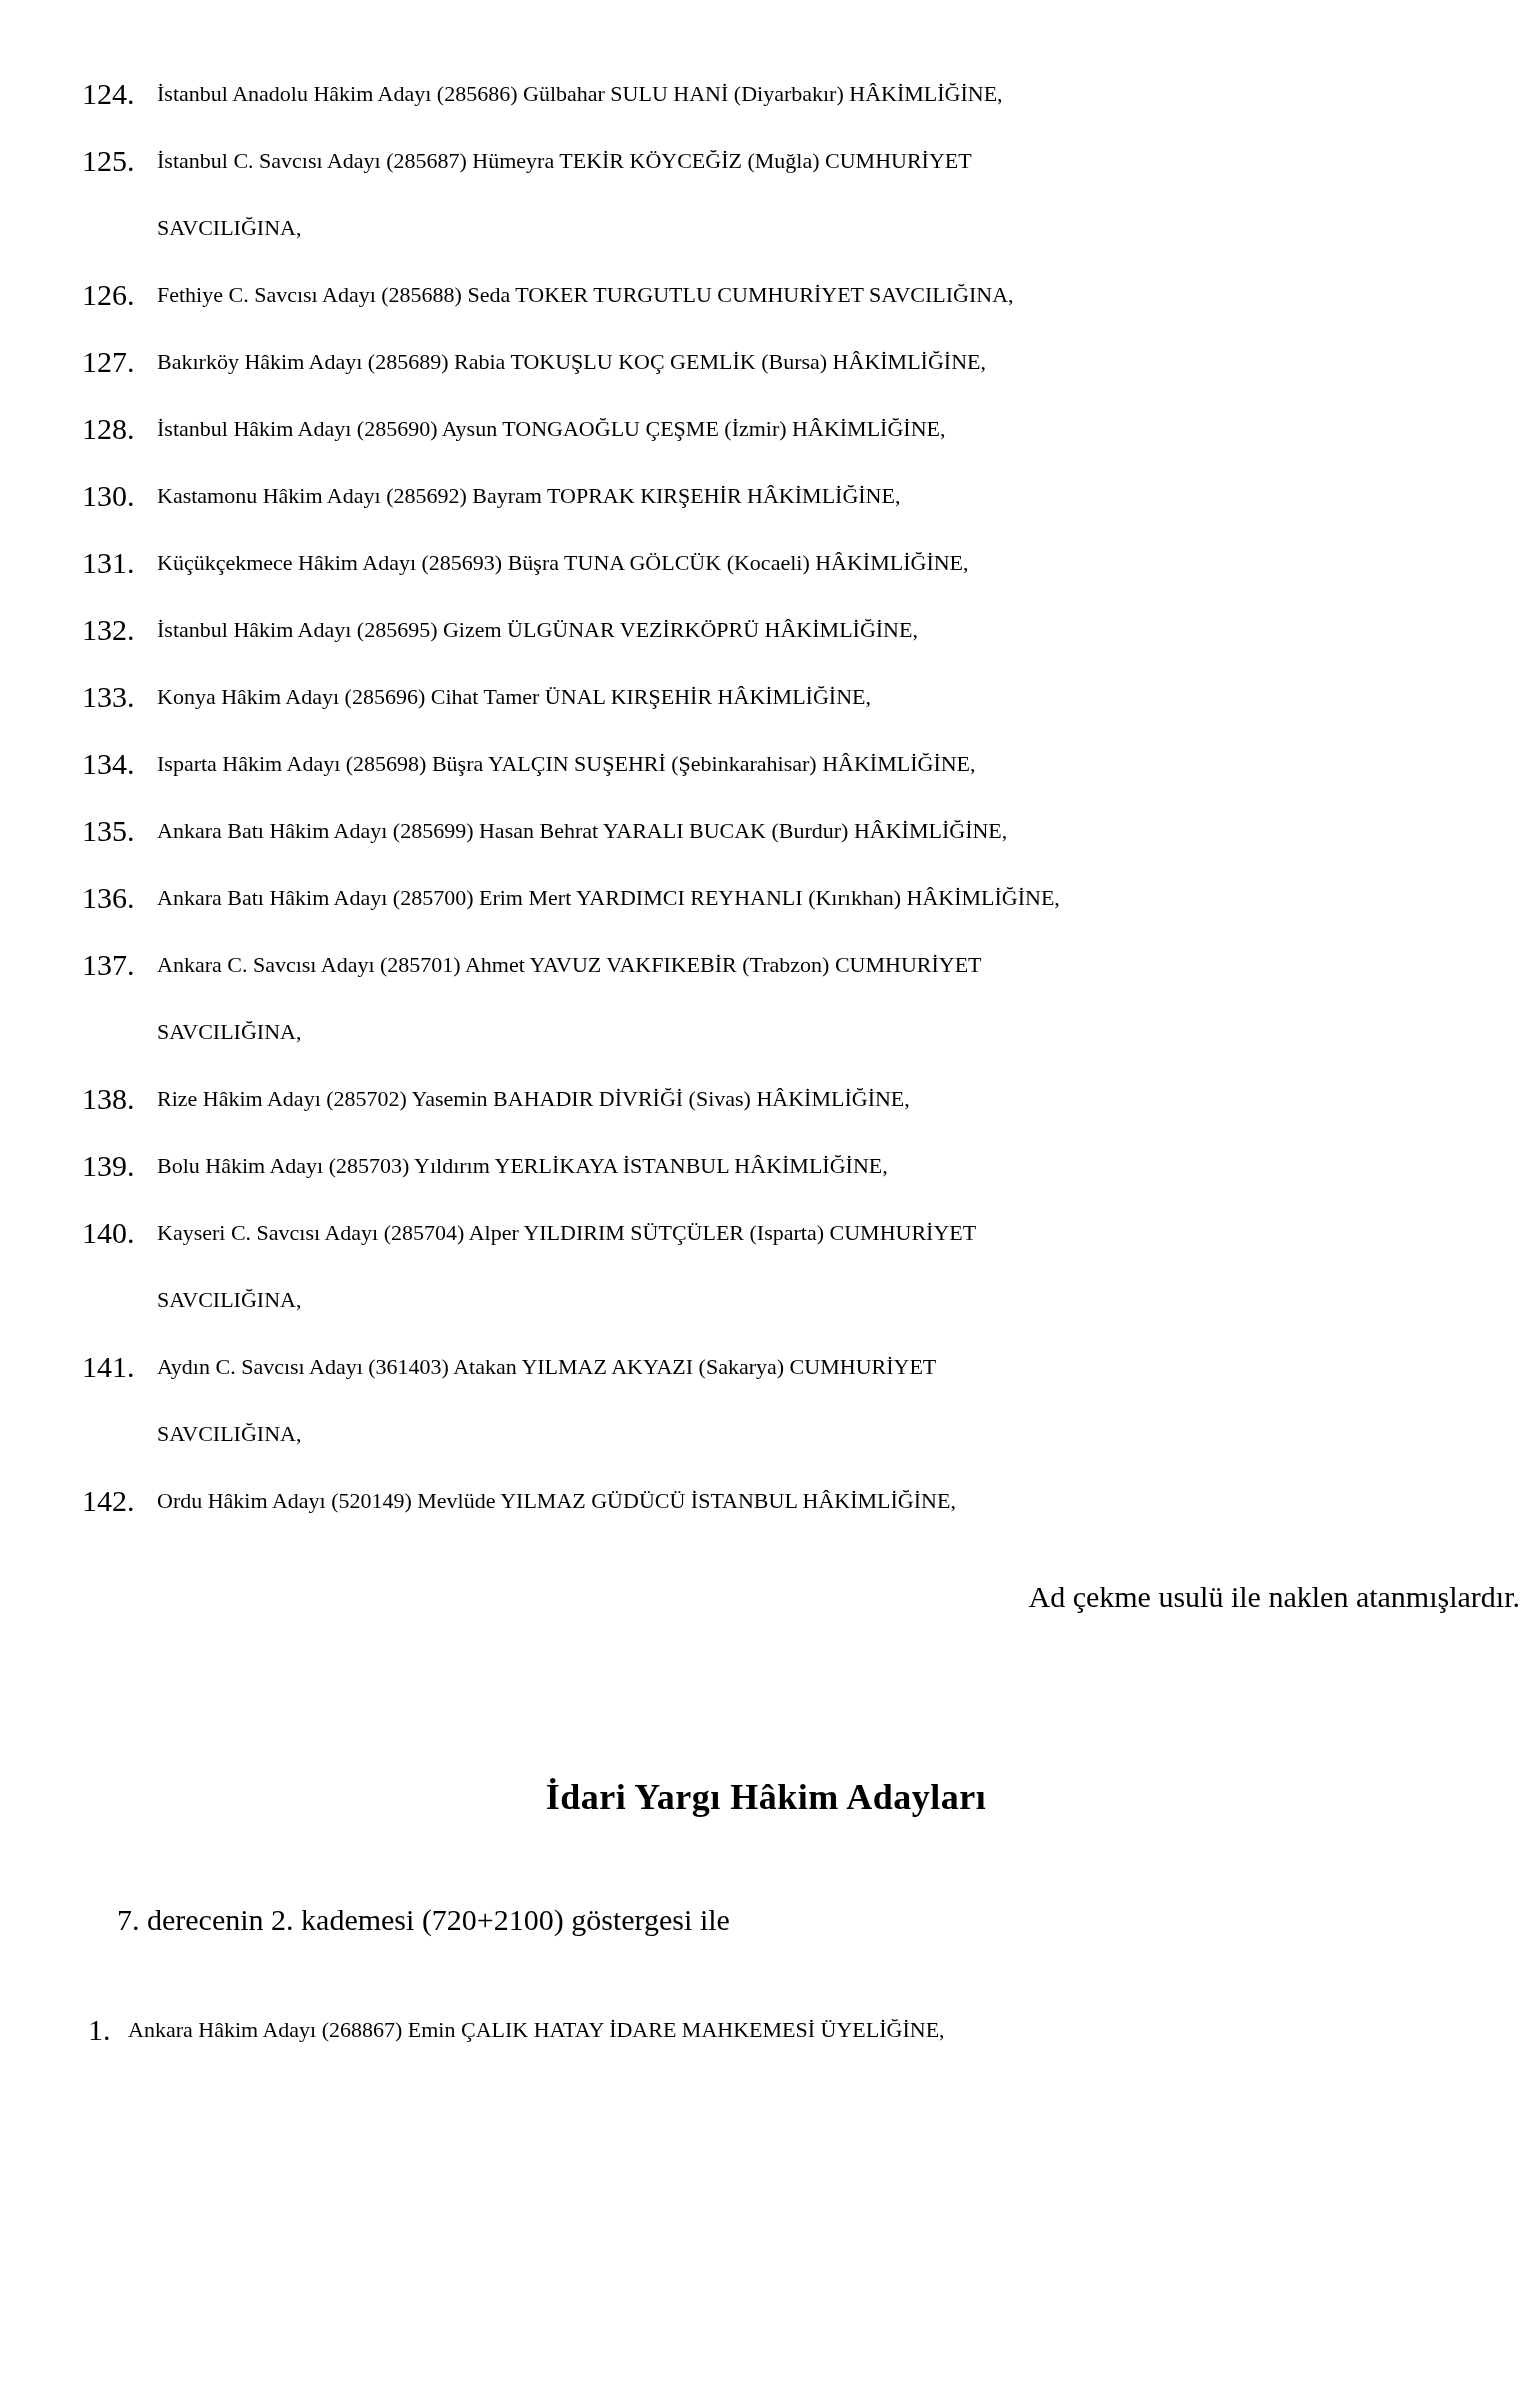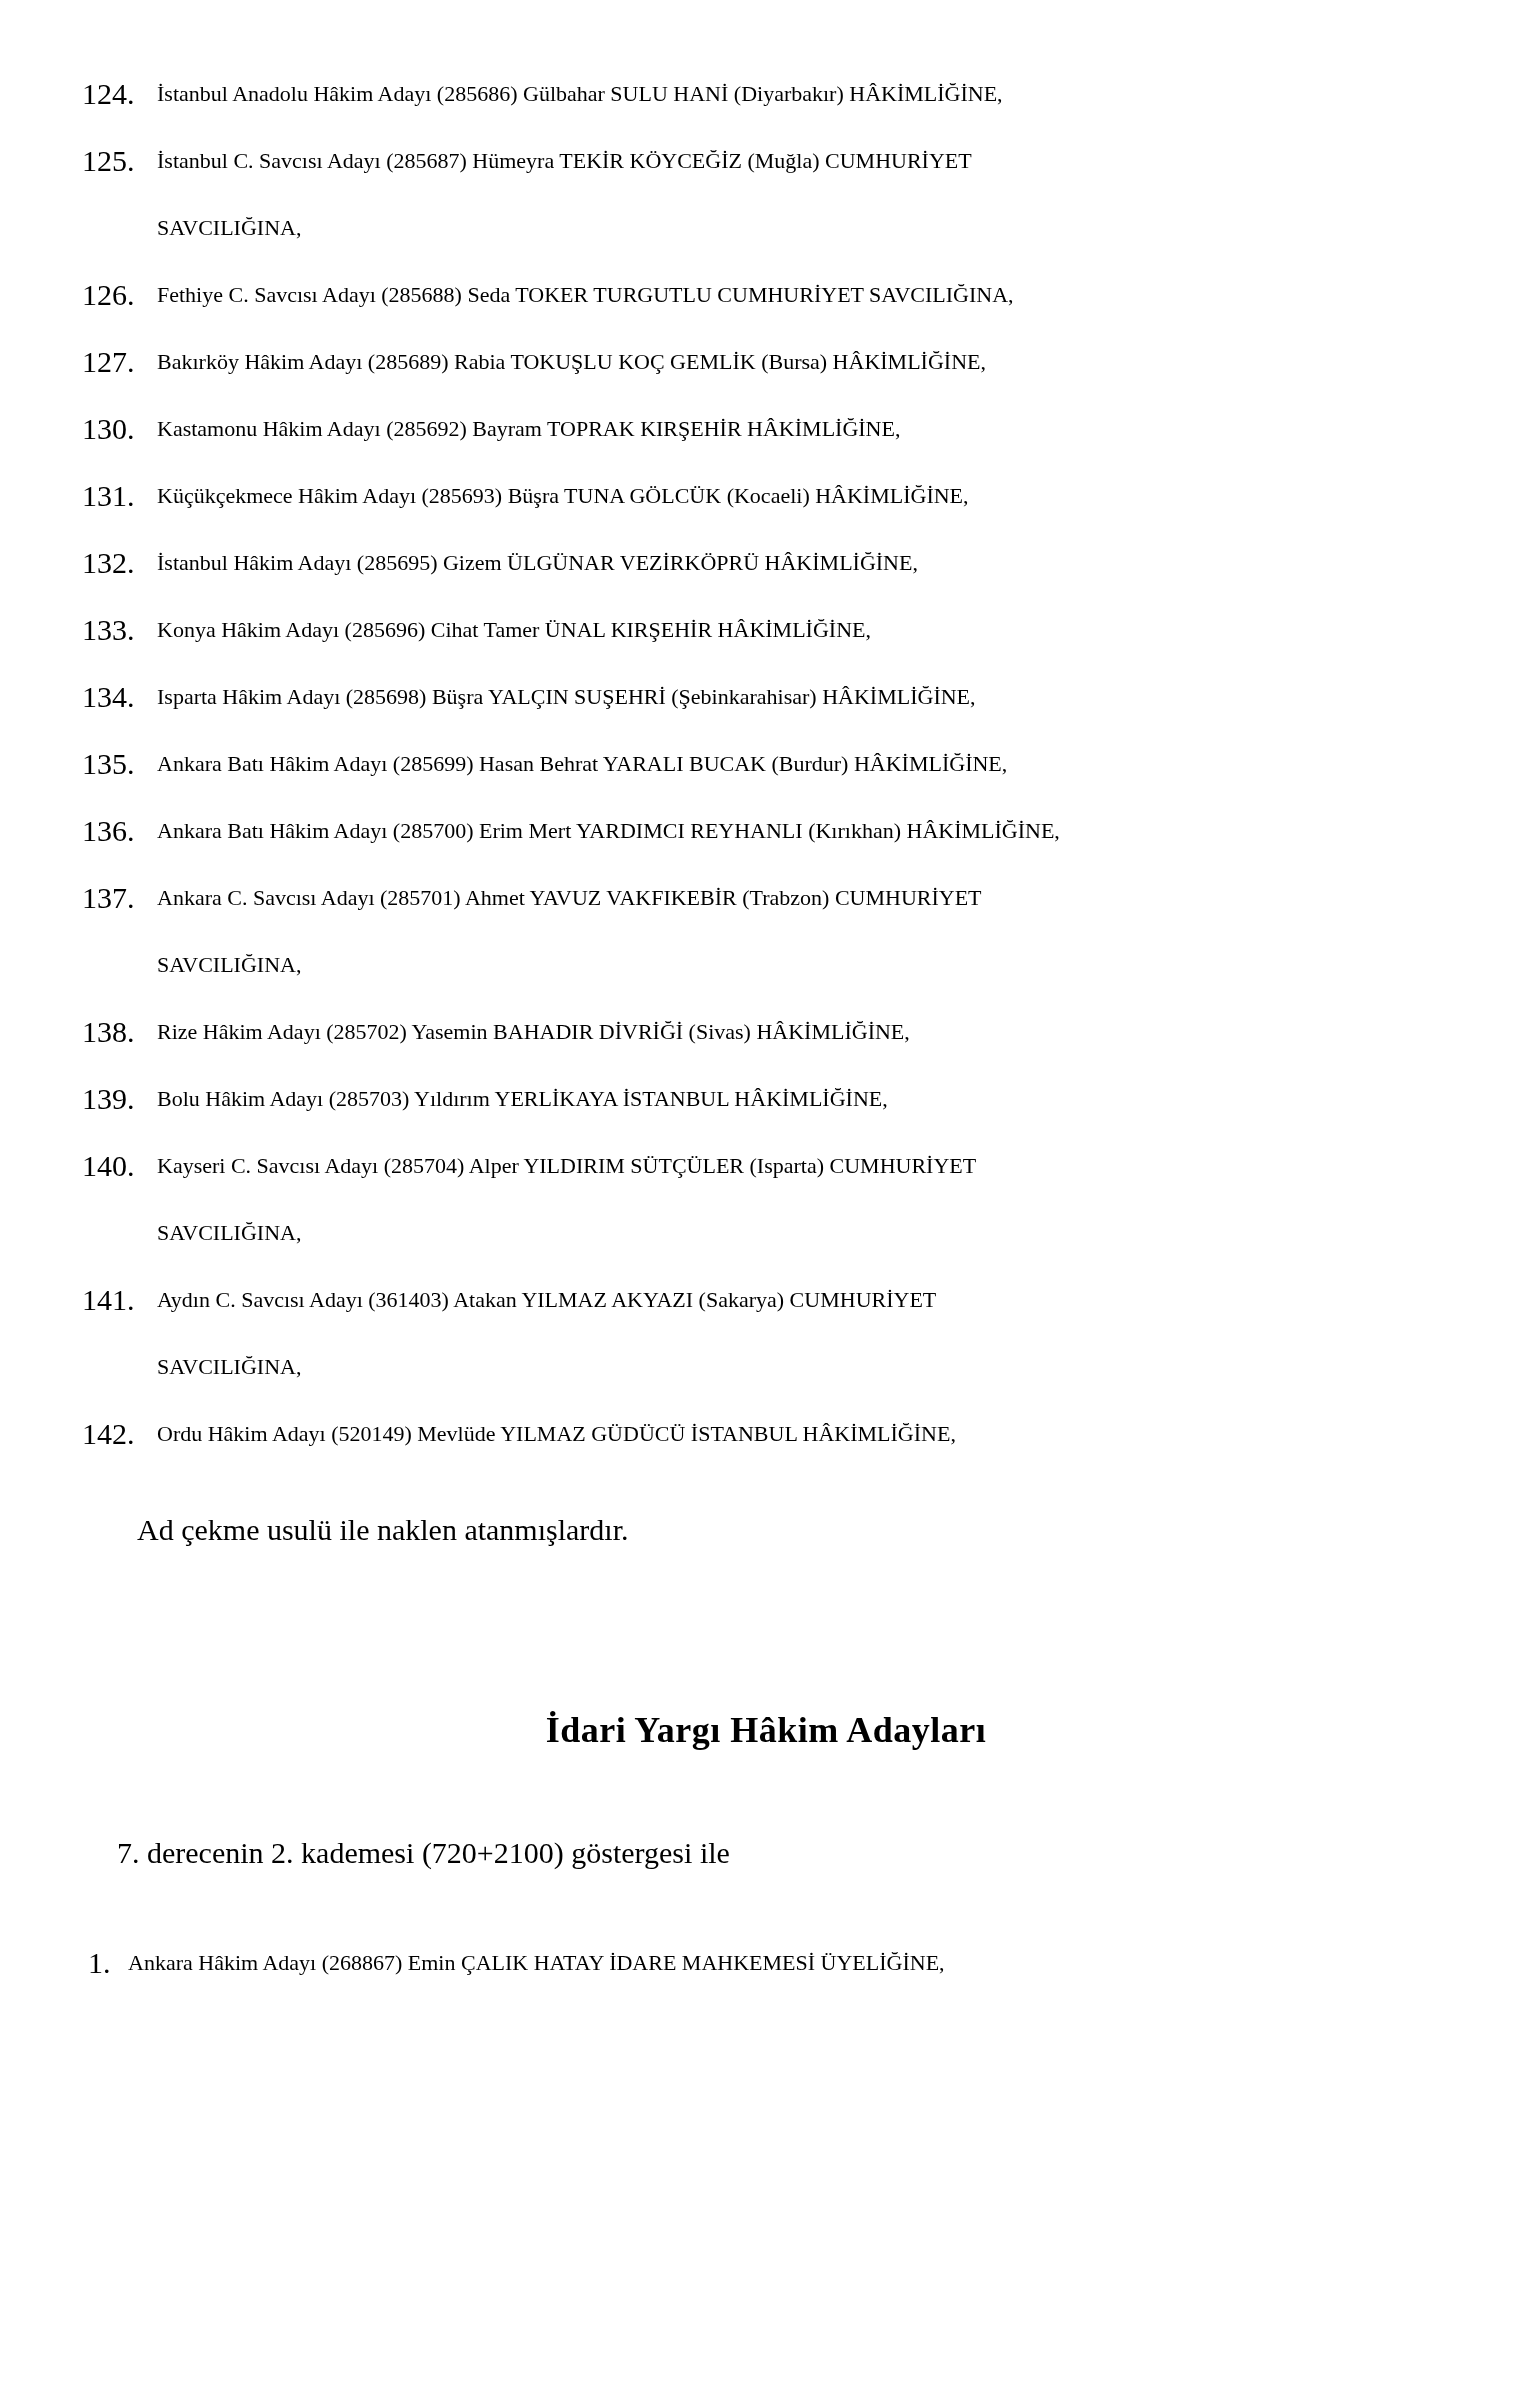--- a/index.html
+++ b/index.html
@@ -42,20 +42,21 @@
     height: 67px;
     white-space: nowrap;
   }
   
   .closing {
     margin: 29px 12px 0 137px;
     font-size: 30px;
     line-height: 67px;
     height: 67px;
     white-space: nowrap;
+    text-align: right;
   }
   
   .section-heading {
     margin: 144px 0 16px 0;
     font-size: 36px;
     font-weight: bold;
     line-height: 46px;
     height: 46px;
     text-align: center;
     letter-spacing: 0.5px;
@@ -103,20 +104,26 @@
           <div class="line">Fethiye C. Savcısı Adayı (285688) Seda TOKER TURGUTLU CUMHURİYET SAVCILIĞINA,</div>
         </div>
       </div>
       <div class="row">
         <span class="num">127.</span>
         <div class="txt">
           <div class="line">Bakırköy Hâkim Adayı (285689) Rabia TOKUŞLU KOÇ GEMLİK (Bursa) HÂKİMLİĞİNE,</div>
         </div>
       </div>
       <div class="row">
+        <span class="num">128.</span>
+        <div class="txt">
+          <div class="line">İstanbul Hâkim Adayı (285690) Aysun TONGAOĞLU ÇEŞME (İzmir) HÂKİMLİĞİNE,</div>
+        </div>
+      </div>
+      <div class="row">
         <span class="num">130.</span>
         <div class="txt">
           <div class="line">Kastamonu Hâkim Adayı (285692) Bayram TOPRAK KIRŞEHİR HÂKİMLİĞİNE,</div>
         </div>
       </div>
       <div class="row">
         <span class="num">131.</span>
         <div class="txt">
           <div class="line">Küçükçekmece Hâkim Adayı (285693) Büşra TUNA GÖLCÜK (Kocaeli) HÂKİMLİĞİNE,</div>
         </div>

